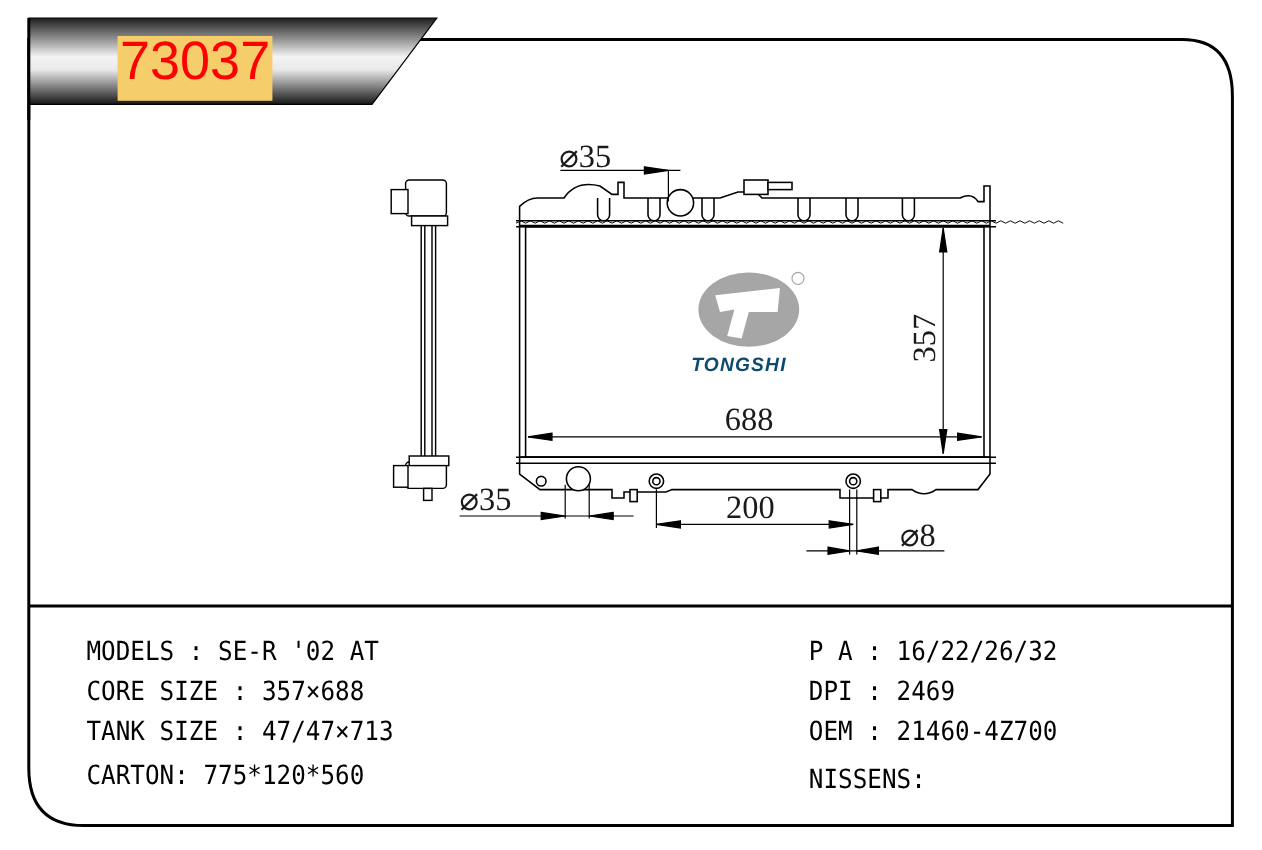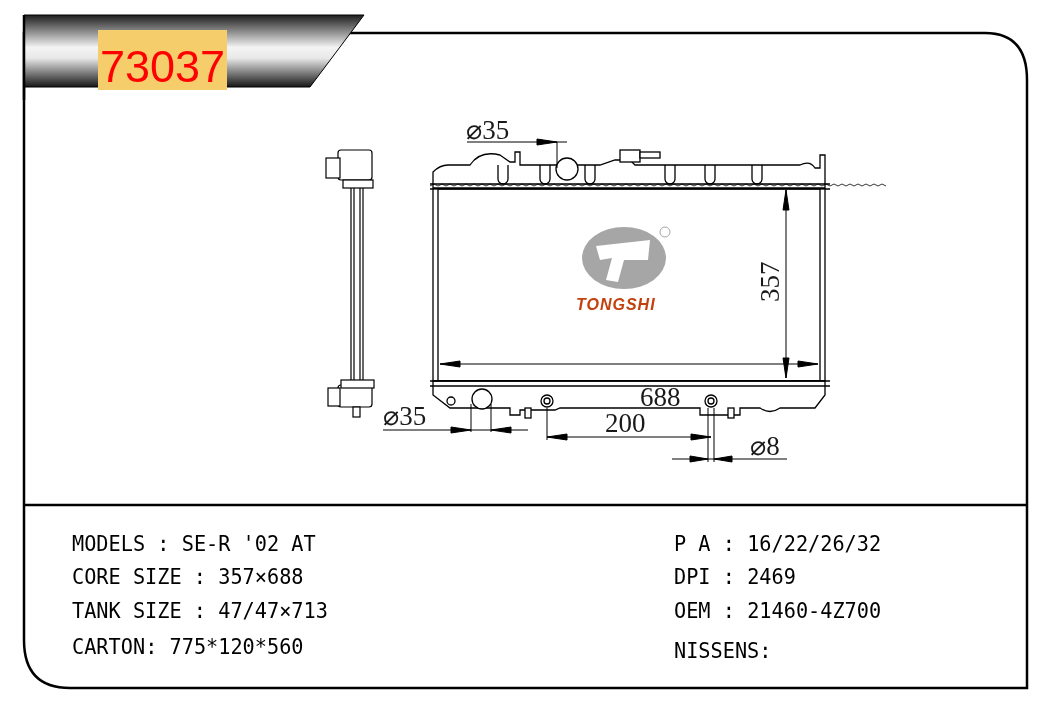--- a/index.html
+++ b/index.html
@@ -1,25 +1,25 @@
 <!DOCTYPE html>
 <html><head>
 <meta charset="utf-8">
 <style>
   html, body { margin:0; padding:0; background:#ffffff; }
   body { width:1052px; height:708px; position:relative; overflow:hidden; font-family:"Liberation Sans", sans-serif; }
   .frame { position:absolute; left:0; top:0; width:1052px; height:708px; }
   .part-number {
-    position:absolute; left:98px; top:30px; height:28px; padding:16px 2px;
+    position:absolute; left:98px; top:30px; height:54px; padding:0 2px;
     background:#f5cd6a; color:#ff0000; font-family:"Liberation Sans", sans-serif;
     font-size:45px; line-height:42px; letter-spacing:0px;text-align:right;
   }
   .spec { position:absolute; font-family:"DejaVu Sans Mono", "Liberation Mono", monospace; font-size:22px; color:#000; white-space:pre; transform:scaleX(0.92); transform-origin:left center; }
   .dim { position:absolute; font-family:"Liberation Serif", serif; font-size:27px; color:#1a1a1a; line-height:1; }
-  .logo-text { position:absolute; left:576px; top:296px; font-family:"Liberation Sans", sans-serif; font-weight:bold; font-style:italic; font-size:16px; color:#c2410c; letter-spacing:1px; }
+  .logo-text { position:absolute; left:576px; top:296px; font-family:"Liberation Sans", sans-serif; font-weight:bold; font-style:italic; font-size:16px; color:#0c4a6e; letter-spacing:1px; }
 </style>
 </head>
 <body>
 
 <svg class="frame" viewBox="0 0 1052 708" xmlns="http://www.w3.org/2000/svg">
   <defs>
     <linearGradient id="chrome" x1="0" y1="0" x2="0" y2="1">
       <stop offset="0" stop-color="#1e1e1e"></stop>
       <stop offset="0.45" stop-color="#f4f4f4"></stop>
       <stop offset="0.6" stop-color="#e8e8e8"></stop>
@@ -121,21 +121,21 @@
     <circle cx="665" cy="232" r="5" fill="none" stroke="#a6a6a6" stroke-width="1"></circle>
   </g>
 </svg>
 
 <div class="part-number">73037</div>
 
 <div class="logo-text">TONGSHI</div>
 
 <div class="dim" style="left:466px;top:117px;">⌀35</div>
 <div class="dim" style="left:757px;top:302px;transform:rotate(-90deg);transform-origin:left top;">357</div>
-<div class="dim" style="left:640px;top:336px;margin-top:48px;">688</div>
+<div class="dim" style="left:604px;top:336px;">688</div>
 <div class="dim" style="left:383px;top:403px;">⌀35</div>
 <div class="dim" style="left:605px;top:410px;">200</div>
 <div class="dim" style="left:750px;top:433px;">⌀8</div>
 
 <div class="spec" style="left:72px;top:531px;"><span>MODELS</span><span> : </span><span>SE-R '02 AT</span></div>
 <div class="spec" style="left:72px;top:564px;"><span>CORE SIZE</span><span> : </span><span>357×688</span></div>
 <div class="spec" style="left:72px;top:598px;"><span>TANK SIZE</span><span> : </span><span>47/47×713</span></div>
 <div class="spec" style="left:72px;top:634px;"><span>CARTON</span><span>: </span><span>775*120*560</span></div>
 
 <div class="spec" style="left:674px;top:531px;"><span>P A</span><span> : </span><span>16/22/26/32</span></div>

